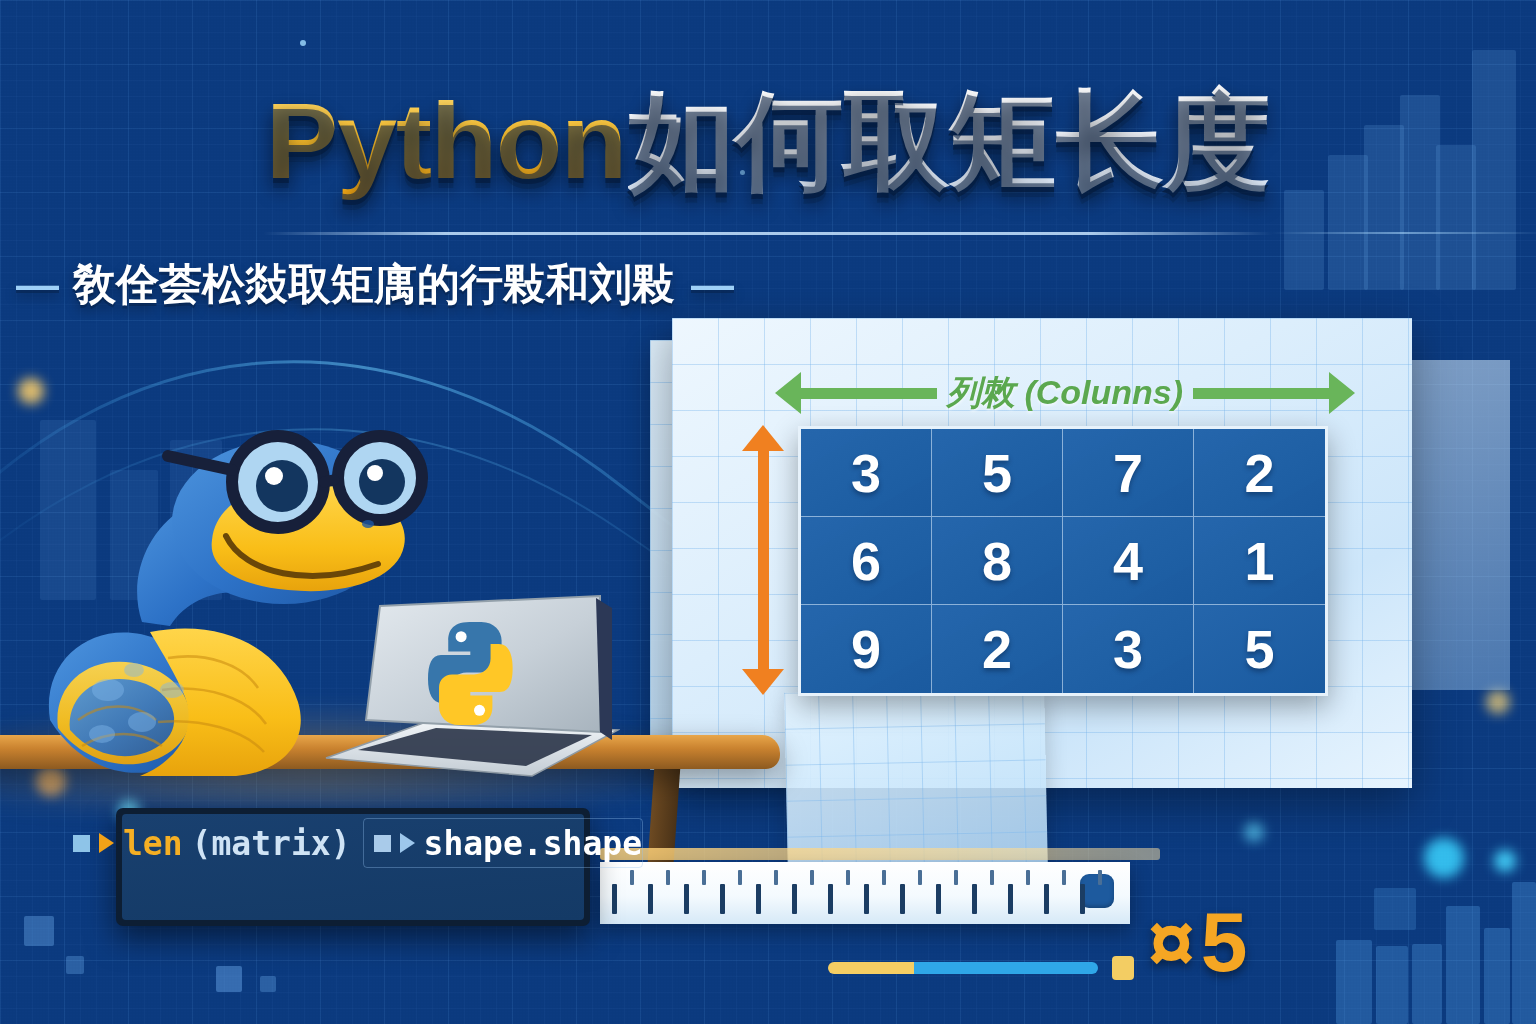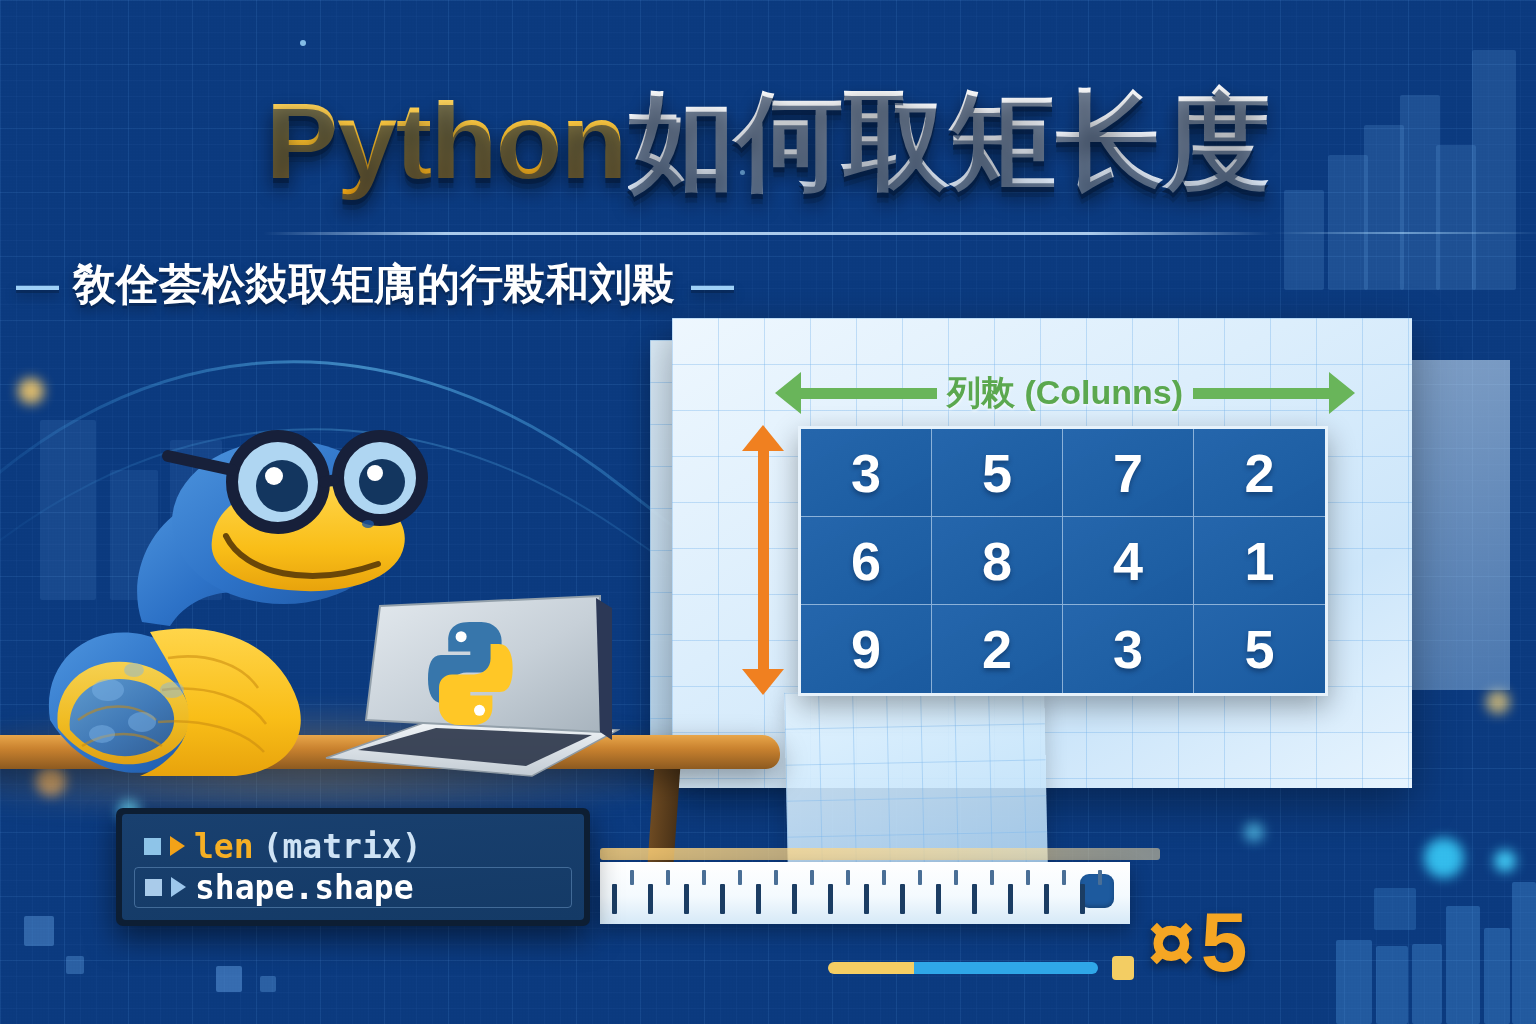--- a/index.html
+++ b/index.html
@@ -148,20 +148,21 @@
   .cell:nth-child(n+9){ border-bottom:none; }
 
   
   .cols{
     position:absolute; left:775px; top:370px; width:580px; height:46px; z-index:19;
     display:flex; align-items:center; gap:0;
   }
   .cols .lbl{
     color:#5BA84F; font-size:34px; font-weight:bold; white-space:nowrap; padding:0 10px;
     text-shadow:0 2px 3px rgba(255,255,255,.6);
+    font-style:italic;
   }
   .arrow-line{ flex:1; height:11px; background:#69B55A; }
   .arrow-head{ width:0; height:0; border-top:21px solid transparent; border-bottom:21px solid transparent; }
   .arrow-head.left{ border-right:26px solid #69B55A; }
   .arrow-head.right{ border-left:26px solid #69B55A; }
 
   
   .rows{
     position:absolute; left:740px; top:425px; width:46px; height:270px; z-index:19;
     display:flex; flex-direction:column; align-items:center;
@@ -202,22 +203,22 @@
   }
 
   
   .codepanel{
     position:absolute; left:116px; top:808px; width:474px; height:118px; z-index:30;
     background:#0d1e33; border-radius:7px; padding:6px;
     box-shadow:0 12px 30px rgba(0,0,0,.5);
   }
   .code-inner{
     width:100%; height:100%; background:linear-gradient(175deg,#19406f,#143a66);
-    border-radius:4px; display:flex; flex-direction:column; justify-content:center;
-    padding:12px 0;
+    border-radius:4px; display:flex; flex-direction:row; justify-content:center;
+    padding:4px 0;
   }
   .code-line{
     display:flex; align-items:center; gap:9px; height:50px; padding:0 0 0 22px;
     font-family:"DejaVu Sans Mono","Liberation Mono",monospace; font-size:33px; font-weight:bold;
   }
   .code-line.second{ border:1px solid rgba(150,195,240,.35); border-radius:4px; margin:0 12px 0 12px; padding-left:10px; }
   .sq{ width:17px; height:17px; flex:none; }
   .sq.a{ background:#8EC4E8; }
   .sq.b{ background:#A9CBEA; }
   .tri{ width:0; height:0; flex:none; border-top:10px solid transparent; border-bottom:10px solid transparent; }

